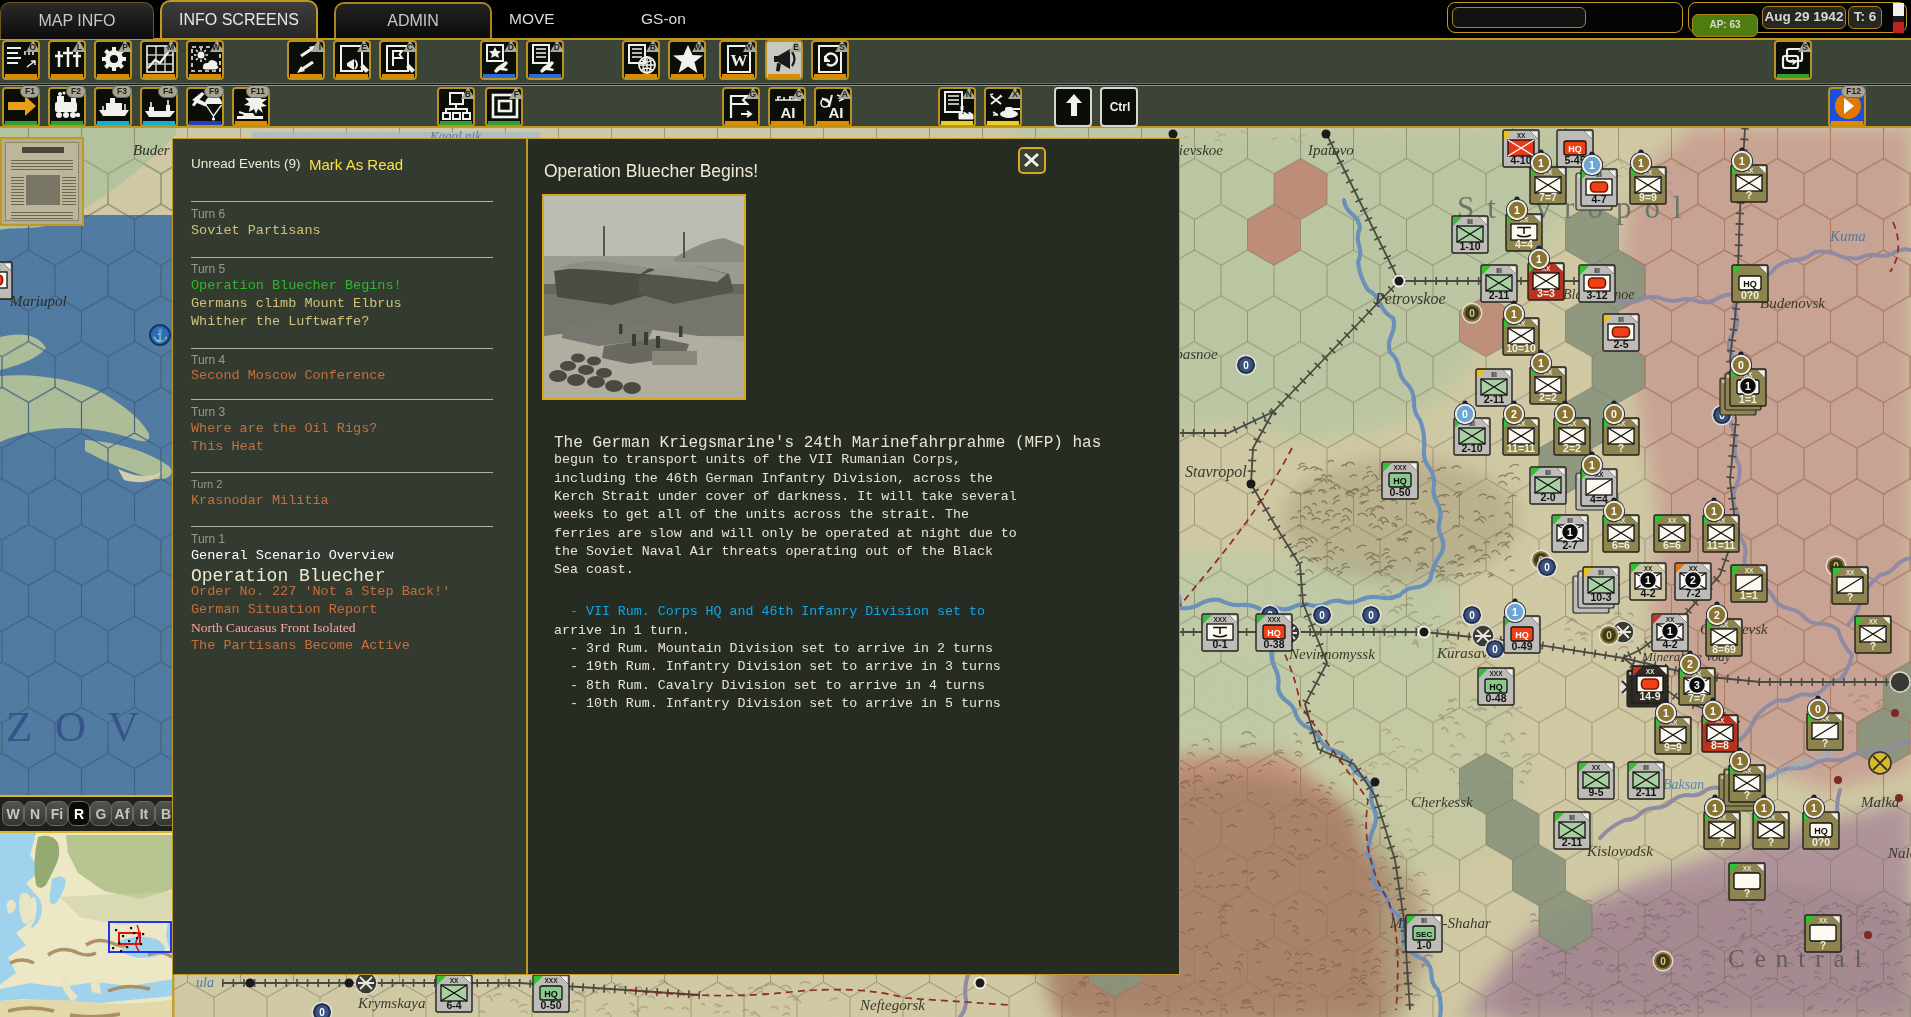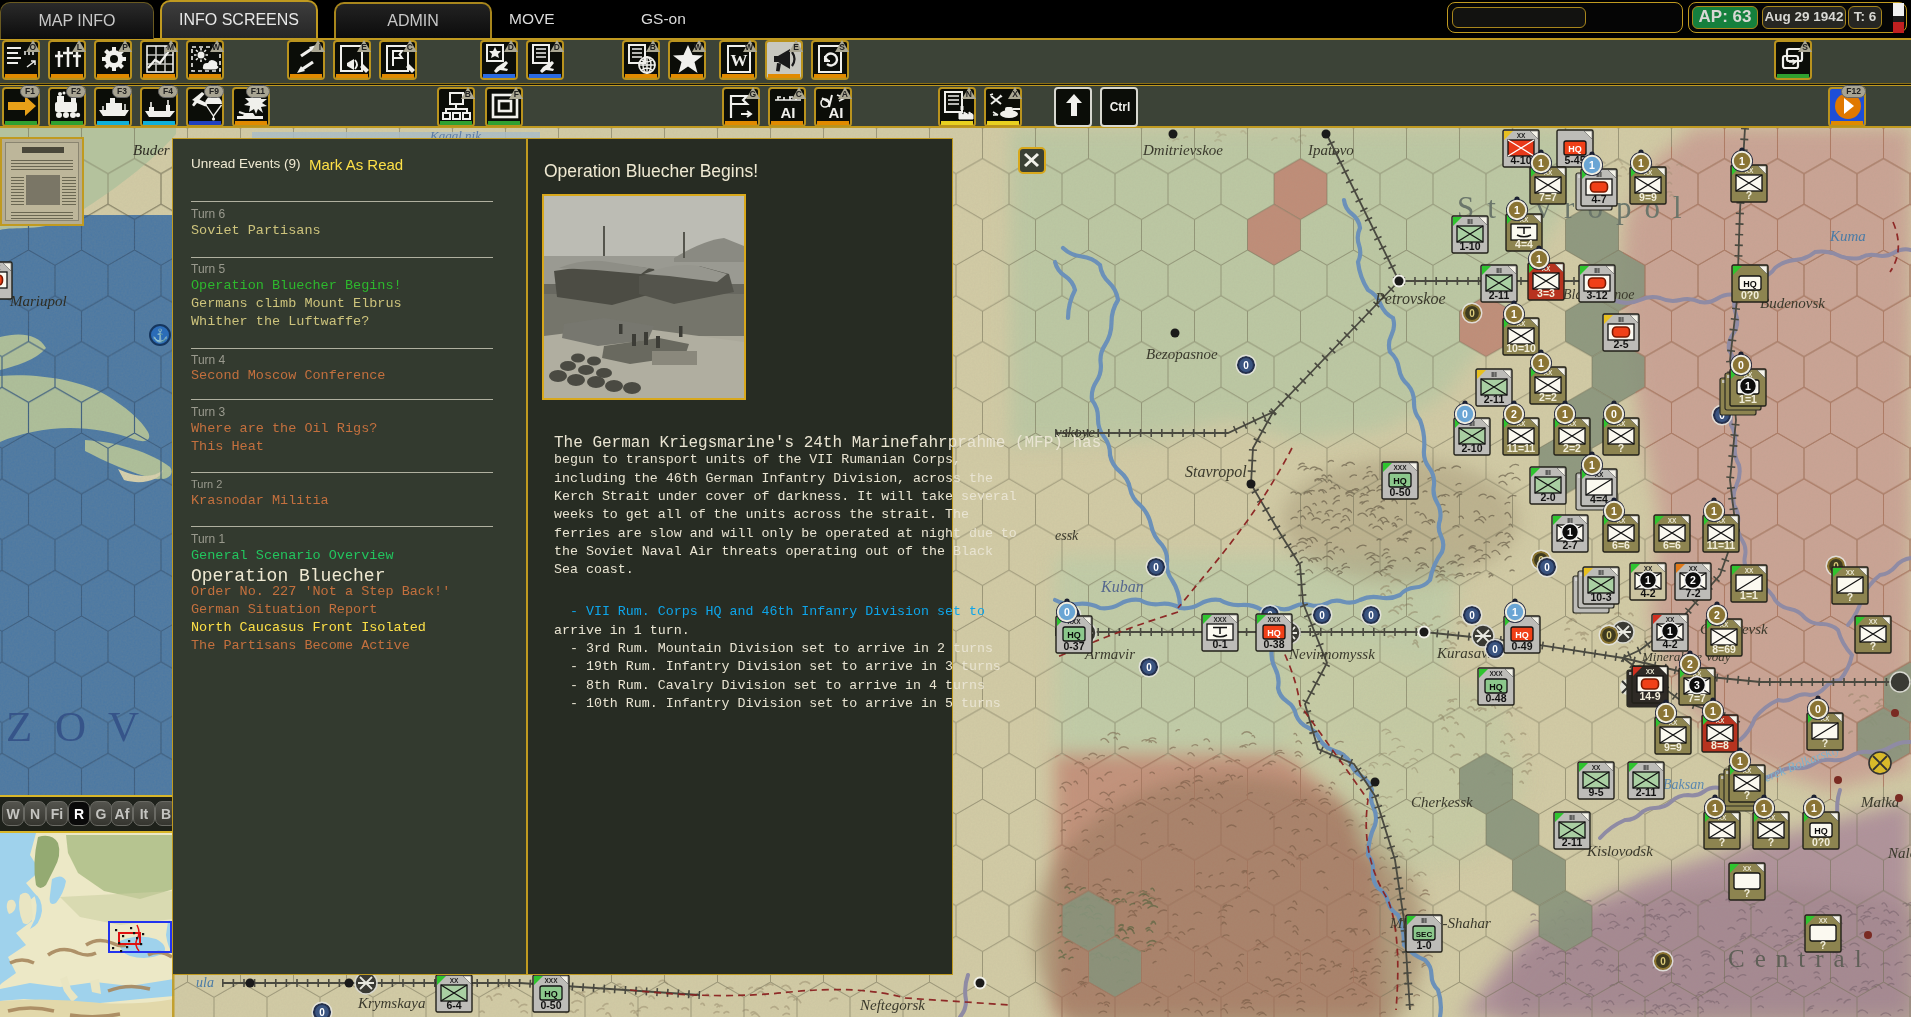--- a/index.html
+++ b/index.html
@@ -2143,21 +2143,21 @@
 <div class="abs" style="left:0;top:38px;width:1911px;height:46px;background:#3c4337;border-top:2px solid #c09a20;border-bottom:1px solid #8a6e14;box-sizing:border-box"></div>
 <div class="abs" style="left:0;top:85px;width:1911px;height:43px;background:#3c4337;border-top:1px solid #c09a20;border-bottom:2px solid #c09a20;box-sizing:border-box"></div>
 <div class="abs" style="left:0;top:2px;width:152px;height:36px;background:linear-gradient(#2a2a2a,#0c0c0c);border:1px solid #6a5a20;border-bottom:none;border-radius:10px 10px 0 0;color:#c8c8c8;font-size:16px;text-align:center;line-height:36px">MAP INFO</div>
 <div class="abs" style="left:160px;top:0px;width:158px;height:38px;background:linear-gradient(#3d3d3d,#262626);border:2px solid #c09a20;border-bottom:none;border-radius:10px 10px 0 0;color:#e8e8e8;font-size:16px;text-align:center;line-height:35px;box-sizing:border-box">INFO SCREENS</div>
 <div class="abs" style="left:334px;top:2px;width:158px;height:36px;background:linear-gradient(#222,#0c0c0c);border:2px solid #a8861c;border-bottom:none;border-radius:10px 10px 0 0;color:#c8c8c8;font-size:16px;text-align:center;line-height:34px;box-sizing:border-box">ADMIN</div>
 <div class="abs" style="left:509px;top:10px;width:80px;height:24px;color:#dcdcdc;font-size:15.5px">MOVE</div>
 <div class="abs" style="left:641px;top:10px;width:80px;height:24px;color:#dcdcdc;font-size:15.5px">GS-on</div>
 <div class="abs" style="left:1447px;top:2px;width:236px;height:31px;background:#050505;border:1.5px solid #c09a20;border-radius:8px;box-sizing:border-box"></div>
 <div class="abs" style="left:1452px;top:7px;width:134px;height:21px;background:#121210;border:1.5px solid #a8861c;border-radius:6px;box-sizing:border-box"></div>
 <div class="abs" style="left:1688px;top:2px;width:219px;height:31px;background:#050505;border:1.5px solid #c09a20;border-radius:8px;box-sizing:border-box"></div>
-<div class="abs" style="left:1692px;top:6px;width:66px;height:23px;background:#15803d;border:1.2px solid #a8861c;border-radius:6px;box-sizing:border-box;color:#d8d8d4;font-size:17px;font-weight:bold;text-align:center;line-height:20px;white-space:nowrap">AP: 63</div>
+<div class="abs" style="left:1692px;top:14px;width:66px;height:23px;background:#4d7c0f;border:1.2px solid #a8861c;border-radius:6px;box-sizing:border-box;color:#d8d8d4;font-size:10px;font-weight:bold;text-align:center;line-height:20px;white-space:nowrap">AP: 63</div>
 <div class="abs" style="left:1762px;top:6px;width:84px;height:23px;background:#262622;border:1.2px solid #a8861c;border-radius:6px;box-sizing:border-box;color:#d8d8d4;font-size:13.5px;font-weight:bold;text-align:center;line-height:20px;white-space:nowrap">Aug 29 1942</div>
 <div class="abs" style="left:1848px;top:6px;width:34px;height:23px;background:#262622;border:1.2px solid #a8861c;border-radius:6px;box-sizing:border-box;color:#d8d8d4;font-size:13.5px;font-weight:bold;text-align:center;line-height:20px;white-space:nowrap">T: 6</div>
 <div class="abs" style="left:1893px;top:3px;width:11px;height:30px;background:linear-gradient(#f0f0f0 45%,#1a1a1a 45%,#1a1a1a 62%,#c02020 62%)"></div>
 <div class="icon" style="left:2px;top:40px;background:#0b0d08;border-color:#b9931e"><svg width="34" height="32" viewBox="0 0 34 32" style="margin:1px">
         <g stroke="#f0f0ec" stroke-width="2">
           <path d="M2,5 h14 M2,10 h11 M2,15 h14 M2,20 h11"></path>
           <path d="M20,8 v4 M24,8 v4 M28,8 v4" stroke-width="1.5"></path>
           <path d="M22,24 l8,-6 M26,18 l4,0 0,4" stroke-width="1.5"></path>
         </g>
       </svg><div class="ul" style="background:#e08a00"></div><div class="badge1"></div><div class="badgeL">O</div></div>
@@ -2436,21 +2436,21 @@
 <rect x="140" y="110" width="2.2" height="2.2" fill="#111"></rect>
 <rect x="126" y="113" width="2.2" height="2.2" fill="#111"></rect>
 <rect x="118" y="109" width="2.2" height="2.2" fill="#111"></rect>
 <rect x="136" y="104" width="2.2" height="2.2" fill="#111"></rect>
 <rect x="130" y="94" width="2.2" height="2.2" fill="#111"></rect>
 <rect x="142" y="100" width="2.2" height="2.2" fill="#111"></rect>
 <rect x="112" y="114" width="2.2" height="2.2" fill="#111"></rect>
 <rect x="120" y="117" width="2.2" height="2.2" fill="#111"></rect>
 <rect x="172" y="0" width="2.5" height="192" fill="#c09a20" opacity="0.9"></rect>
 </svg>
-<div class="abs" style="left:172px;top:138px;width:781px;height:837px;background:#333a2f;border:1.5px solid #c09a20;box-sizing:border-box">
+<div class="abs" style="left:172px;top:138px;width:1008px;height:837px;background:#333a2f;border:1.5px solid #c09a20;box-sizing:border-box">
 <div class="abs" style="left:353px;top:0;right:0;bottom:0;background:#272c23;border-left:2px solid #c09a20"></div>
 <div class="abs" style="left:18px;top:17px;color:#efe9d2;font-size:13.5px">Unread Events (9)</div>
 <div class="abs" style="left:136px;top:17px;color:#fde047;font-size:15px">Mark As Read</div>
 <div class="abs" style="left:18px;top:62px;width:302px;border-top:1px solid #b0b0a0"></div>
     <div class="abs" style="left:18px;top:118px;width:302px;border-top:1px solid #b0b0a0"></div>
     <div class="abs" style="left:18px;top:209px;width:302px;border-top:1px solid #b0b0a0"></div>
     <div class="abs" style="left:18px;top:260px;width:302px;border-top:1px solid #b0b0a0"></div>
     <div class="abs" style="left:18px;top:333px;width:302px;border-top:1px solid #b0b0a0"></div>
     <div class="abs" style="left:18px;top:387px;width:302px;border-top:1px solid #b0b0a0"></div>
     <div class="abs" style="left:18px;top:68px;color:#9a9a8e;font-size:12px">Turn 6</div>
@@ -2460,25 +2460,25 @@
     <div class="abs" style="left:18px;top:339px;color:#9a9a8e;font-size:11px">Turn 2</div>
     <div class="abs" style="left:18px;top:393px;color:#9a9a8e;font-size:12px">Turn 1</div>
     <div class="abs" style="left:18px;top:84px;color:#cdc37c;font-size:13.5px;font-family:'Liberation Mono',monospace;white-space:nowrap">Soviet Partisans</div>
     <div class="abs" style="left:18px;top:139px;color:#2db82d;font-size:13.5px;font-family:'Liberation Mono',monospace;white-space:nowrap">Operation Bluecher Begins!</div>
     <div class="abs" style="left:18px;top:157px;color:#cdc37c;font-size:13.5px;font-family:'Liberation Mono',monospace;white-space:nowrap">Germans climb Mount Elbrus</div>
     <div class="abs" style="left:18px;top:175px;color:#cdc37c;font-size:13.5px;font-family:'Liberation Mono',monospace;white-space:nowrap">Whither the Luftwaffe?</div>
     <div class="abs" style="left:18px;top:229px;color:#c4703e;font-size:13.5px;font-family:'Liberation Mono',monospace;white-space:nowrap">Second Moscow Conference</div>
     <div class="abs" style="left:18px;top:282px;color:#c4703e;font-size:13.5px;font-family:'Liberation Mono',monospace;white-space:nowrap">Where are the Oil Rigs?</div>
     <div class="abs" style="left:18px;top:300px;color:#c4703e;font-size:13.5px;font-family:'Liberation Mono',monospace;white-space:nowrap">This Heat</div>
     <div class="abs" style="left:18px;top:354px;color:#c4703e;font-size:13.5px;font-family:'Liberation Mono',monospace;white-space:nowrap">Krasnodar Militia</div>
-    <div class="abs" style="left:18px;top:409px;color:#22c55e;font-size:13.5px;font-family:'Liberation Mono',monospace;white-space:nowrap">General Scenario Overview</div>
+    <div class="abs" style="left:18px;top:409px;color:#ffffff;font-size:13.5px;font-family:'Liberation Mono',monospace;white-space:nowrap">General Scenario Overview</div>
     <div class="abs" style="left:18px;top:427px;color:#efe9d2;font-size:18px;font-family:'Liberation Mono',monospace;white-space:nowrap">Operation Bluecher</div>
     <div class="abs" style="left:18px;top:445px;color:#c4703e;font-size:13.5px;font-family:'Liberation Mono',monospace;white-space:nowrap">Order No. 227 'Not a Step Back!'</div>
     <div class="abs" style="left:18px;top:463px;color:#c4703e;font-size:13.5px;font-family:'Liberation Mono',monospace;white-space:nowrap">German Situation Report</div>
-    <div class="abs" style="left:18px;top:481px;color:#fde047;font-size:13.5px;font-family:Liberation Mono, monospace;white-space:nowrap">North Caucasus Front Isolated</div>
+    <div class="abs" style="left:18px;top:481px;color:#fca5a5;font-size:13.5px;font-family:Liberation Serif, serif;white-space:nowrap">North Caucasus Front Isolated</div>
     <div class="abs" style="left:18px;top:499px;color:#c4703e;font-size:13.5px;font-family:'Liberation Mono',monospace;white-space:nowrap">The Partisans Become Active</div>
 <div class="abs" style="left:371px;top:22px;color:#efe9d2;font-size:17.5px">Operation Bluecher Begins!</div>
 <div class="abs" style="left:845px;top:8px;width:28px;height:27px;border:2.5px solid #d8a81c;border-radius:5px;background:#3a4034;box-sizing:border-box"><svg width="23" height="22">
         <path d="M5,5 L18,17 M18,5 L5,17" stroke="#f0f0e8" stroke-width="3"></path>
       </svg></div>
 <div class="abs" style="left:369px;top:55px;width:204px;height:206px;border:2px solid #d8a81c;box-sizing:border-box">
 <svg width="200" height="202" viewBox="0 0 200 202">
 <rect width="200" height="110" fill="#bcbcb4"></rect>
 <rect y="60" width="200" height="30" fill="#9a9a92"></rect>
 <path d="M130,62 q30,-18 50,-20 l20,8 v16 h-70z" fill="#8a8a82"></path>

